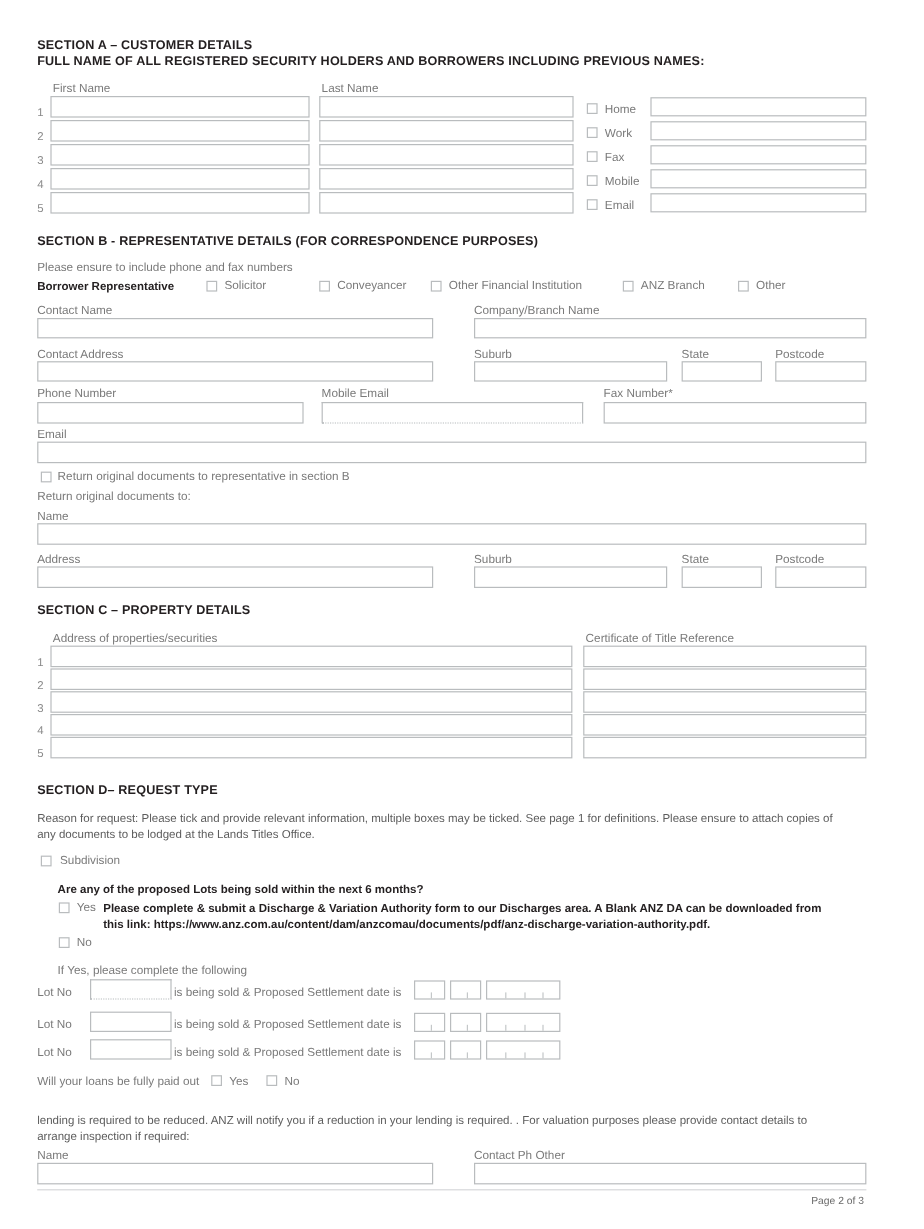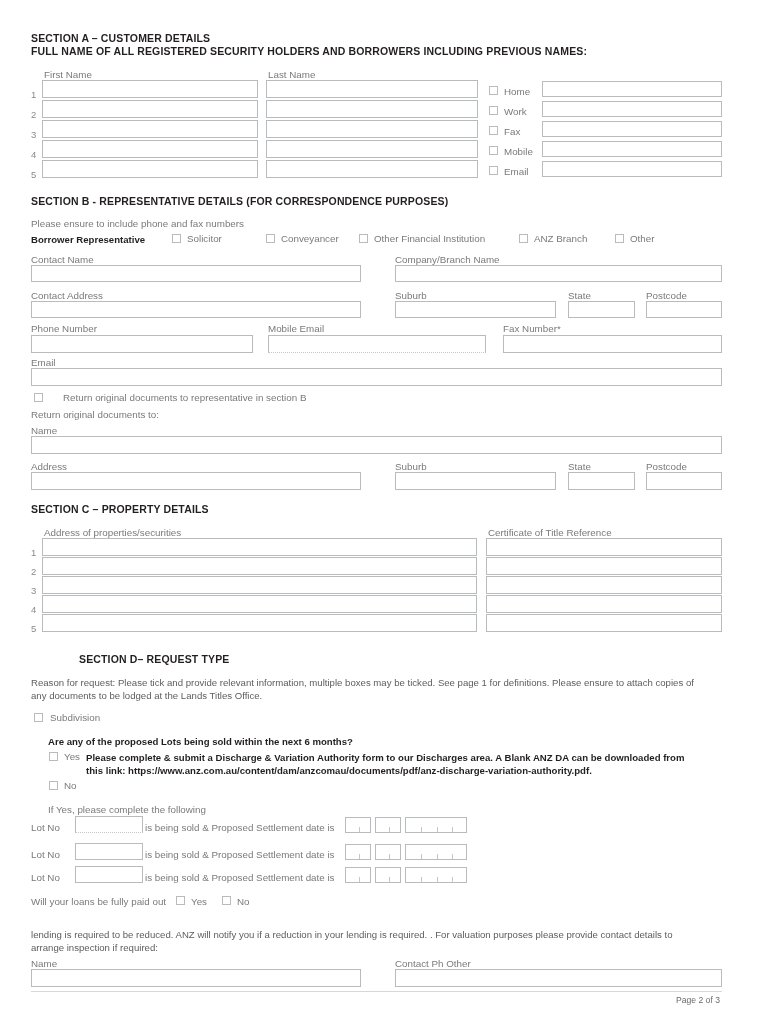--- a/index.html
+++ b/index.html
@@ -190,21 +190,21 @@
   <div class="abs lbl" style="left:268px; top:323px;">Mobile Email</div>
   <div class="fbox dotted-bottom" style="left:268px; top:335px; width:218px; height:18px;"></div>
 
   <div class="abs lbl" style="left:503px; top:323px;">Fax Number*</div>
   <div class="fbox" style="left:503px; top:335px; width:219px; height:18px;"></div>
 
   <div class="abs lbl" style="left:31px; top:357px;">Email</div>
   <div class="fbox" style="left:31px; top:368px; width:691px; height:18px;"></div>
 
   <div class="cb" style="left:34px; top:393px;"></div>
-  <div class="abs lbl" style="left:63px; top:392px;">Return original documents to representative in section B</div>
+  <div class="abs lbl" style="left:48px; top:392px;">Return original documents to representative in section B</div>
 
   <div class="abs lbl" style="left:31px; top:409px;">Return original documents to:</div>
 
   <div class="abs lbl" style="left:31px; top:425px;">Name</div>
   <div class="fbox" style="left:31px; top:436px; width:691px; height:18px;"></div>
 
   <div class="abs lbl" style="left:31px; top:461px;">Address</div>
   <div class="fbox" style="left:31px; top:472px; width:330px; height:18px;"></div>
 
   <div class="abs lbl" style="left:395px; top:461px;">Suburb</div>
@@ -232,21 +232,21 @@
   <div class="fbox" style="left:42px; top:576px; width:435px; height:18px;"></div>
   <div class="fbox" style="left:42px; top:595px; width:435px; height:18px;"></div>
   <div class="fbox" style="left:42px; top:614px; width:435px; height:18px;"></div>
 
   <div class="fbox" style="left:486px; top:538px; width:236px; height:18px;"></div>
   <div class="fbox" style="left:486px; top:557px; width:236px; height:18px;"></div>
   <div class="fbox" style="left:486px; top:576px; width:236px; height:18px;"></div>
   <div class="fbox" style="left:486px; top:595px; width:236px; height:18px;"></div>
   <div class="fbox" style="left:486px; top:614px; width:236px; height:18px;"></div>
 
-  <div class="abs sec-head" style="left:31px; top:653px;margin-left:48px;">SECTION D– REQUEST TYPE</div>
+  <div class="abs sec-head" style="left:31px; top:653px;">SECTION D– REQUEST TYPE</div>
 
   <div class="abs body-txt" style="left:31px; top:676px;">Reason for request: Please tick and provide relevant information, multiple boxes may be ticked. See page 1 for definitions. Please ensure to attach copies of</div>
   <div class="abs body-txt" style="left:31px; top:689px;">any documents to be lodged at the Lands Titles Office.</div>
 
   <div class="cb" style="left:34px; top:713px;"></div>
   <div class="abs lbl" style="left:50px; top:712px;">Subdivision</div>
 
   <div class="abs bold-txt" style="left:48px; top:735px;">Are any of the proposed Lots being sold within the next 6 months?</div>
 
   <div class="cb" style="left:49px; top:752px;"></div>

